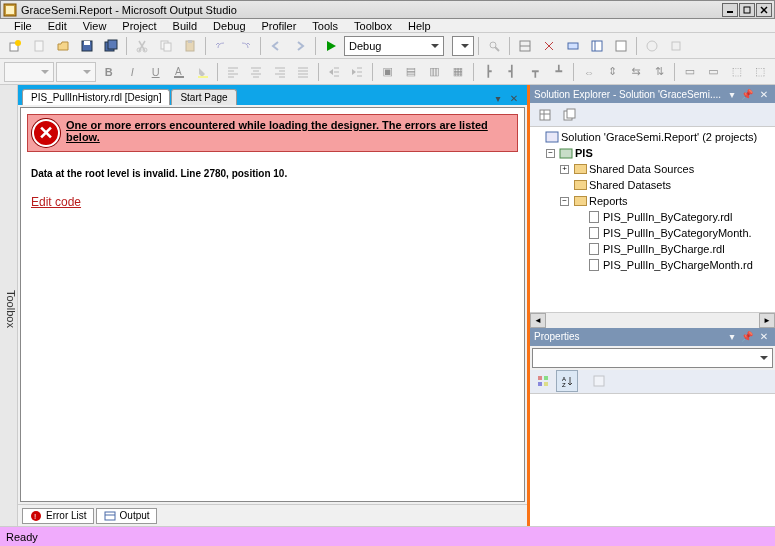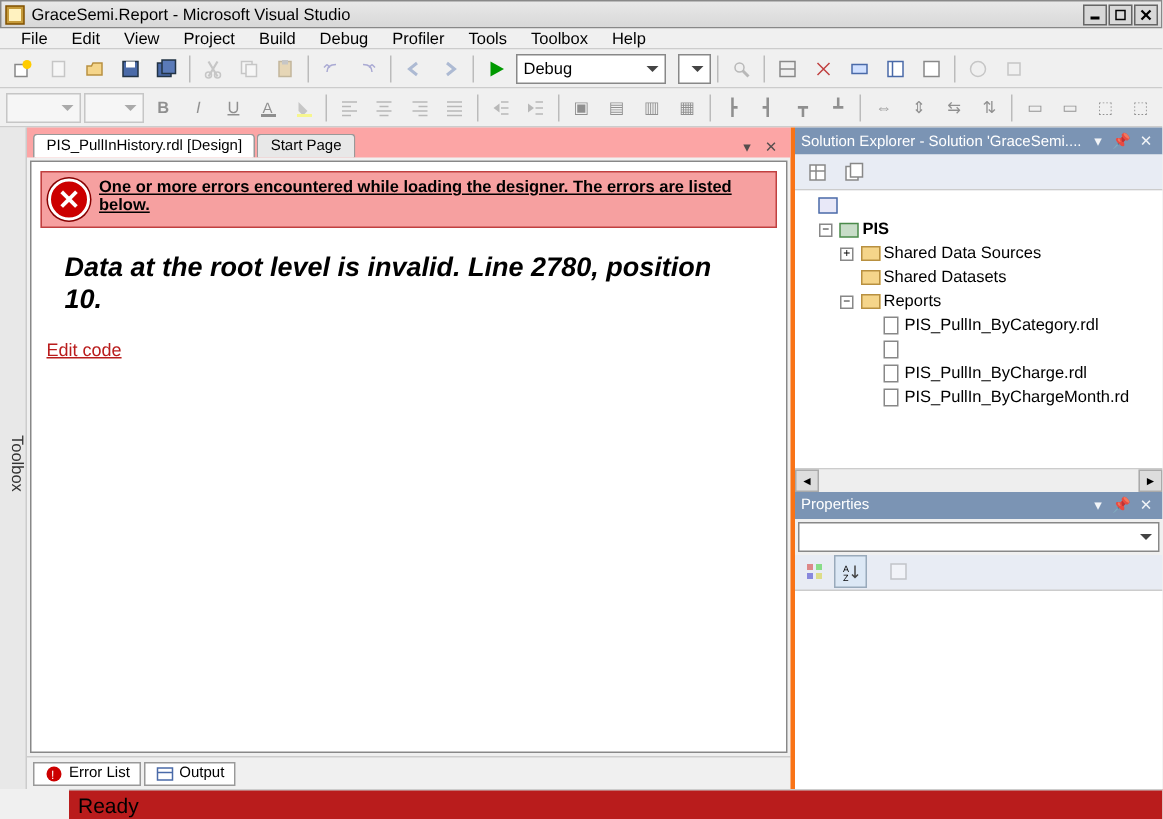--- a/index.html
+++ b/index.html
@@ -14,29 +14,29 @@
 .toolbar { height: 26px; background: #f0f0f0; border-bottom: 1px solid #ccc; display: flex; align-items: center; padding: 0 4px; gap: 2px; }
 .tbtn { width: 22px; height: 22px; display: flex; align-items: center; justify-content: center; border: 1px solid transparent; cursor: pointer; }
 .tbtn.dim { opacity: 0.4; }
 .tsep { width: 1px; height: 18px; background: #bbb; margin: 0 2px; }
 .combo { height: 20px; border: 1px solid #888; background: #fff; padding: 1px 16px 1px 4px; min-width: 100px; position: relative; font-size: 11px; display: flex; align-items: center; }
 .combo::after { content: ""; position: absolute; right: 4px; top: 7px; border-left: 4px solid transparent; border-right: 4px solid transparent; border-top: 4px solid #444; }
 .combo.sm { min-width: 50px; }
 .mainrow { flex: 1; display: flex; min-height: 0; }
 .sidebar-left { width: 18px; background: #e8e8e8; border-right: 1px solid #ccc; writing-mode: vertical-rl; text-align: center; padding-top: 6px; font-size: 11px; color: #333; cursor: pointer; }
 .centercol { flex: 1; display: flex; flex-direction: column; min-width: 0; }
-.tabstrip { height: 20px; background: #fca5a5; display: flex; align-items: flex-end; padding: 0 4px; gap: 1px; position: relative; }
+.tabstrip { height: 20px; background: #0ea5e9; display: flex; align-items: flex-end; padding: 0 4px; gap: 1px; position: relative; }
 .tab { background: #fff; border: 1px solid #999; border-bottom: none; padding: 2px 8px; font-size: 10px; border-radius: 3px 3px 0 0; cursor: pointer; }
 .tab.inactive { background: #e8e8e8; }
 .tabx { margin-left: auto; display: flex; gap: 2px; padding-right:2px; }
 .editor { flex: 1; margin: 2px; border: 1px solid #888; background: #fff; overflow: auto; position: relative; }
 .errbanner { margin: 6px; background: #f6a0a0; border: 1px solid #c04040; display: flex; align-items: flex-start; padding: 4px; gap: 6px; }
 .erricon { width: 28px; height: 28px; border-radius: 50%; background: #c00; display: flex; align-items: center; justify-content: center; color: #fff; font-weight: bold; font-size: 18px; flex-shrink: 0; border:2px solid #fff; box-shadow:0 0 0 1px #800;}
 .errtext { font-weight: bold; font-size: 11px; text-decoration: underline; }
-.errmsg { margin: 16px 22px; font-weight: bold; font-size: 18px; font-style: italic; }
+.errmsg { margin: 16px 10px; font-weight: bold; font-size: 10px; }
 .editlink { margin: 10px; color: #b91c1c; text-decoration: underline; cursor: pointer; font-size: 12px; }
 .bottomtabs { height: 22px; background: #f0f0f0; display: flex; align-items: center; padding: 2px 4px; gap: 2px; border-top: 1px solid #ccc; }
 .btab { border: 1px solid #999; padding: 1px 6px; background: #fff; display: flex; align-items: center; gap: 3px; cursor: pointer; font-size: 10px; }
 .rightcol { width: 248px; display: flex; flex-direction: column; border-left: 3px solid #f97316; background: #f0f0f0; }
 .panel-header { height: 18px; background: #7b94b4; color: #fff; display: flex; align-items: center; padding: 0 4px; font-size: 10px; gap: 2px; }
 .panel-header .sp { flex: 1; }
 .pbtn { width: 14px; height: 14px; display: flex; align-items:center; justify-content:center; cursor:pointer; font-size:10px; opacity:0.9;}
 .panel-tb { height: 24px; border-bottom: 1px solid #ccc; display: flex; align-items: center; padding: 2px 4px; gap: 2px; background: #e8ecf4; }
 .tree { flex: 1; overflow: auto; background: #fff; padding: 2px; font-size: 11px; }
 .treenode { display: flex; align-items: center; gap: 2px; height: 16px; white-space: nowrap; cursor: pointer; }
@@ -50,35 +50,35 @@
 .ind2 { padding-left: 28px; }
 .ind3 { padding-left: 42px; align-items: center; }
 .hscroll { height: 16px; background: #e8e8e8; display: flex; border-top:1px solid #ccc;}
 .hsbtn { width: 16px; height: 15px; border: 1px solid #aaa; background: #ddd; display:flex;align-items:center;justify-content:center;cursor:pointer;font-size:8px;}
 .hstrack { flex:1; background:#eee;}
 .props { display: flex; flex-direction: column; }
 .propcombo { height: 20px; margin: 2px; border:1px solid #888; background:#fff; position:relative;}
 .propcombo::after { content:""; position:absolute; right:4px; top:7px; border-left:4px solid transparent; border-right:4px solid transparent; border-top:4px solid #444;}
 .proptb { height: 24px; display: flex; align-items: center; gap: 2px; padding: 2px; background: #e8ecf4; border-bottom:1px solid #ccc;}
 .propbody { flex: 1; background: #fff; }
-.statusbar { height: 20px; background: #b91c1c; border-top: 1px solid #ccc; display: flex; align-items: center; padding: 0 6px; font-size: 14px; margin-left: 46px; }
+.statusbar { height: 20px; background: #f0abfc; border-top: 1px solid #ccc; display: flex; align-items: center; padding: 0 6px; font-size: 11px; }
 svg { display: block; }
 .greenplay { color: #090; font-size: 12px; }
 </style>
 </head>
 <body>
 
 <div class="titlebar">
   <span class="titlebar-icon">
     <svg width="14" height="14">
         <rect x="1" y="1" width="12" height="12" fill="#c59a3a" stroke="#805000"></rect>
         <rect x="3" y="3" width="8" height="8" fill="#fff2c0"></rect>
       </svg>
   </span>
-  <span class="titlebar-text">GraceSemi.Report - Microsoft Visual Studio</span>
+  <span class="titlebar-text">GraceSemi.Report - Microsoft Output Studio</span>
   <div class="winbtns">
     <div class="winbtn">
         <svg width="8" height="8">
           <line x1="1" y1="6" x2="7" y2="6" stroke="#000" stroke-width="2"></line>
         </svg>
       </div>
     <div class="winbtn">
         <svg width="8" height="8">
           <rect x="1" y="1" width="6" height="6" fill="none" stroke="#000"></rect>
         </svg>
@@ -401,20 +401,21 @@
         </div>
     </div>
     <div class="tree" style="height:160px;">
       <div class="treenode">
         <span class="noneexp"></span>
         <span class="ticon">
             <svg width="14" height="12">
               <rect x="1" y="1" width="12" height="10" fill="#e8e8f8" stroke="#4a6aa8"></rect>
             </svg>
           </span>
+        <span>Solution 'GraceSemi.Report' (2 projects)</span>
       </div>
       <div class="treenode ind1">
         <span class="expander">−</span>
         <span class="ticon">
             <svg width="14" height="12">
               <rect x="1" y="2" width="12" height="9" fill="#c8ddc8" stroke="#4a8a4a"></rect>
             </svg>
           </span>
         <b>PIS</b>
       </div>
@@ -444,20 +445,21 @@
         <span class="ticon">
             <span class="fileicon"></span>
           </span>
         <span>PIS_PullIn_ByCategory.rdl</span>
       </div>
       <div class="treenode ind3">
         <span class="noneexp"></span>
         <span class="ticon">
             <span class="fileicon"></span>
           </span>
+        <span>PIS_PullIn_ByCategoryMonth.</span>
       </div>
       <div class="treenode ind3">
         <span class="noneexp"></span>
         <span class="ticon">
             <span class="fileicon"></span>
           </span>
         <span>PIS_PullIn_ByCharge.rdl</span>
       </div>
       <div class="treenode ind3">
         <span class="noneexp"></span>

